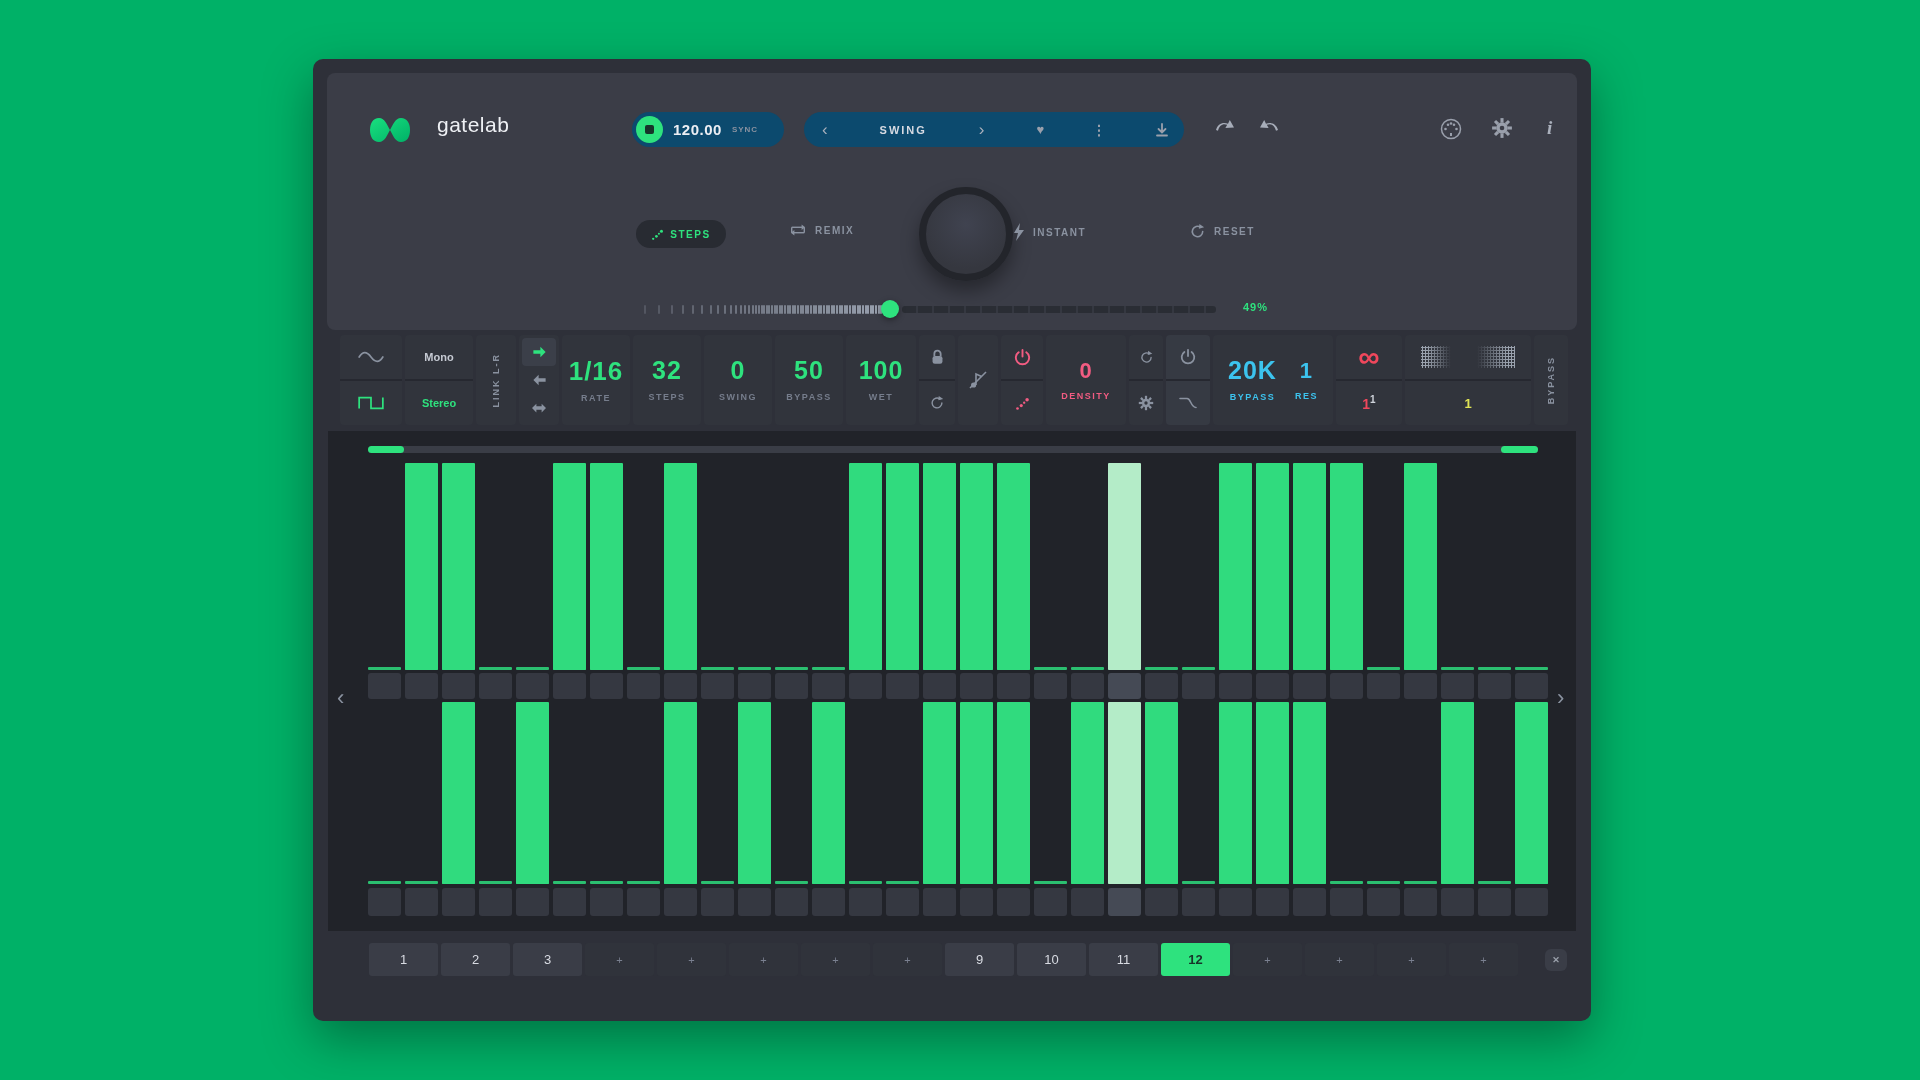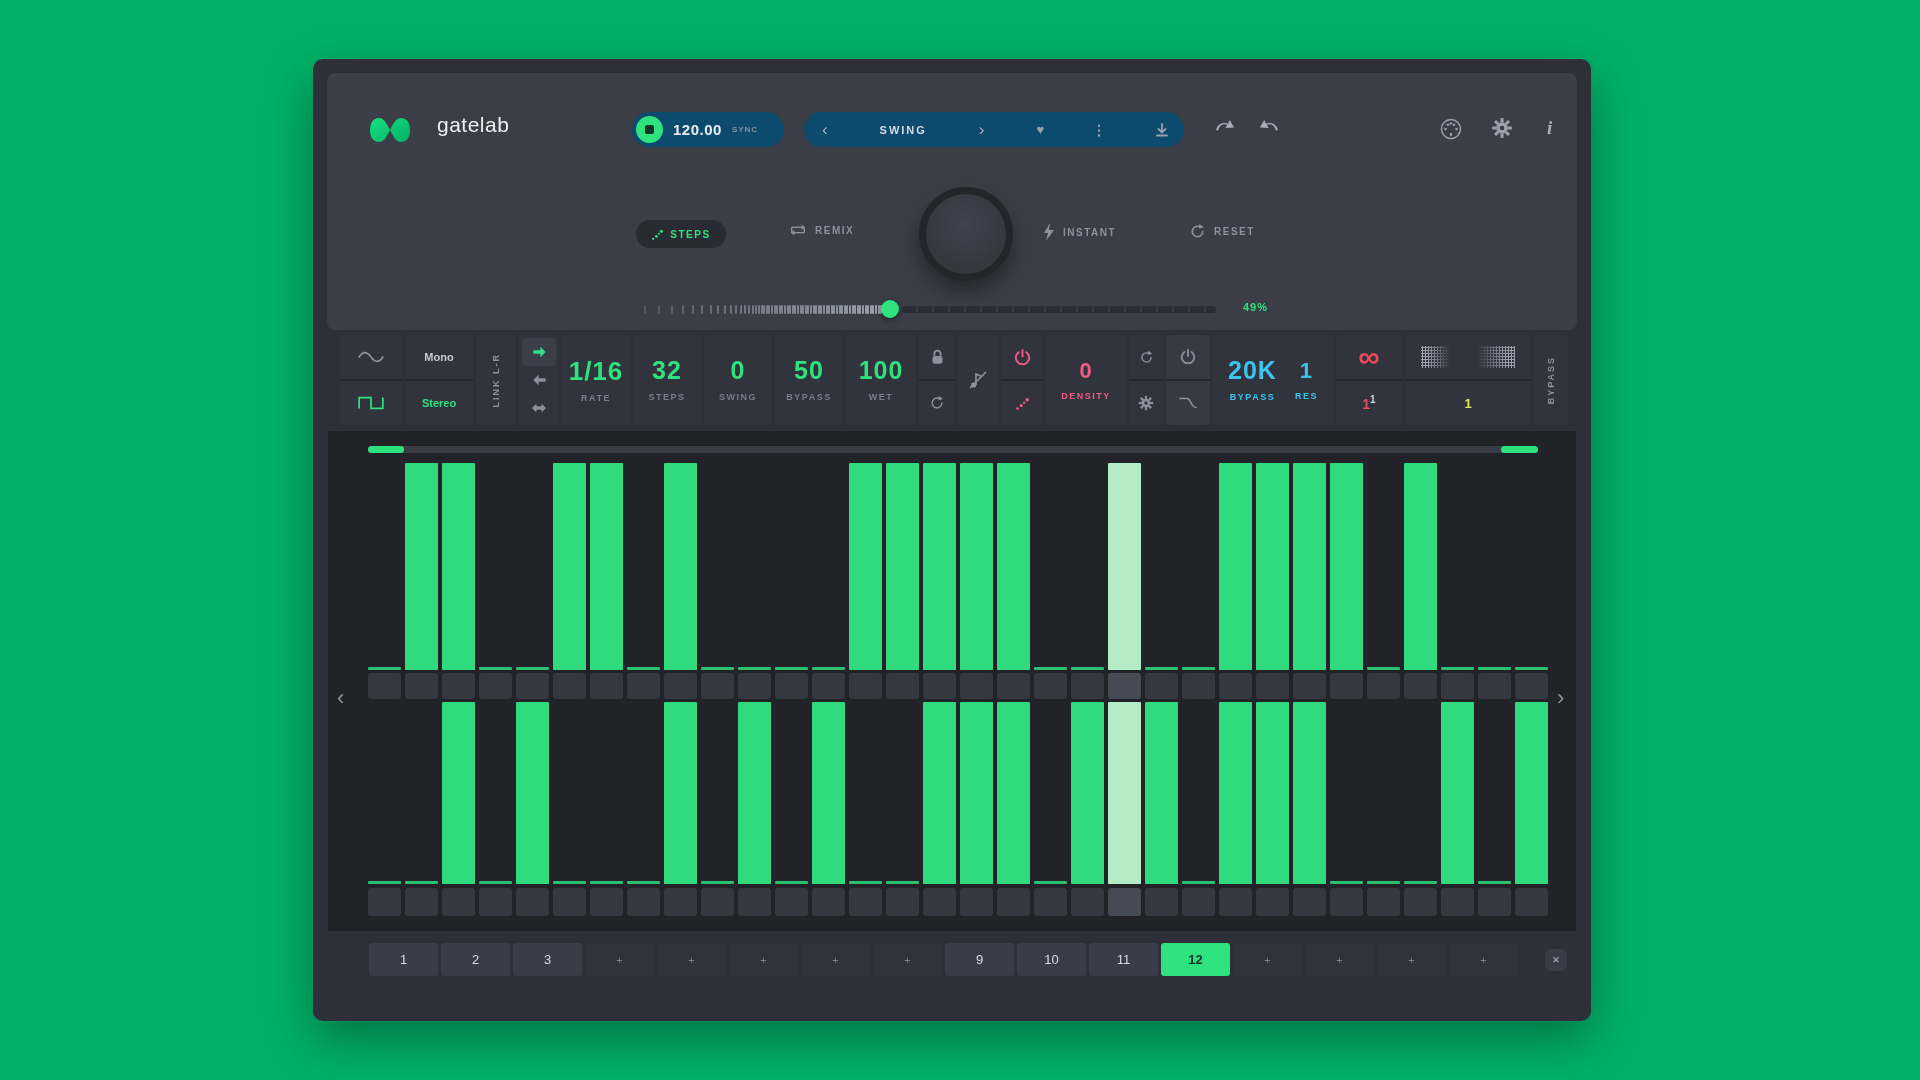--- a/index.html
+++ b/index.html
@@ -209,21 +209,21 @@
         <g fill="#8a92a0">
             <polygon points="14,1 18,4 14,7"></polygon>
             <polygon points="6,7 2,10 6,13"></polygon>
           </g>
         </svg>
       <span>REMIX</span>
     </div>
 
     <div class="knob"></div>
 
-    <div class="action" style="left:716px">
+    <div class="action" style="left:686px">
       <svg width="12" height="18" viewBox="0 0 12 18">
         <polygon fill="#8a92a0" points="7,0 1,10 5,10 3,18 11,7 6,7"></polygon>
         </svg>
       <span>INSTANT</span>
     </div>
 
     <div class="action" style="left:862px">
       <svg width="17" height="17" viewBox="0 0 18 18">
         <path d="M14.5 9a5.5 5.5 0 1 1-2.3-4.5" stroke="#8a92a0" stroke-width="1.7" fill="none" stroke-linecap="round"></path>
         <polygon fill="#8a92a0" points="11,1 16,4.5 10.5,6"></polygon>

